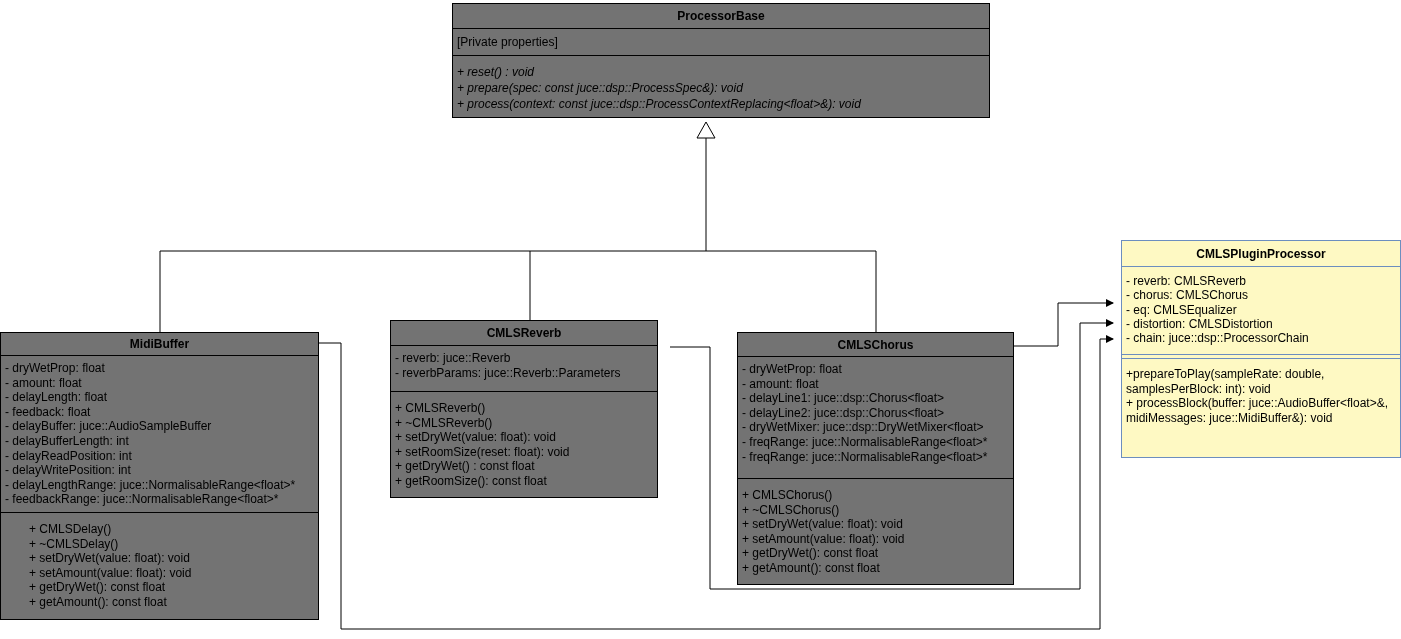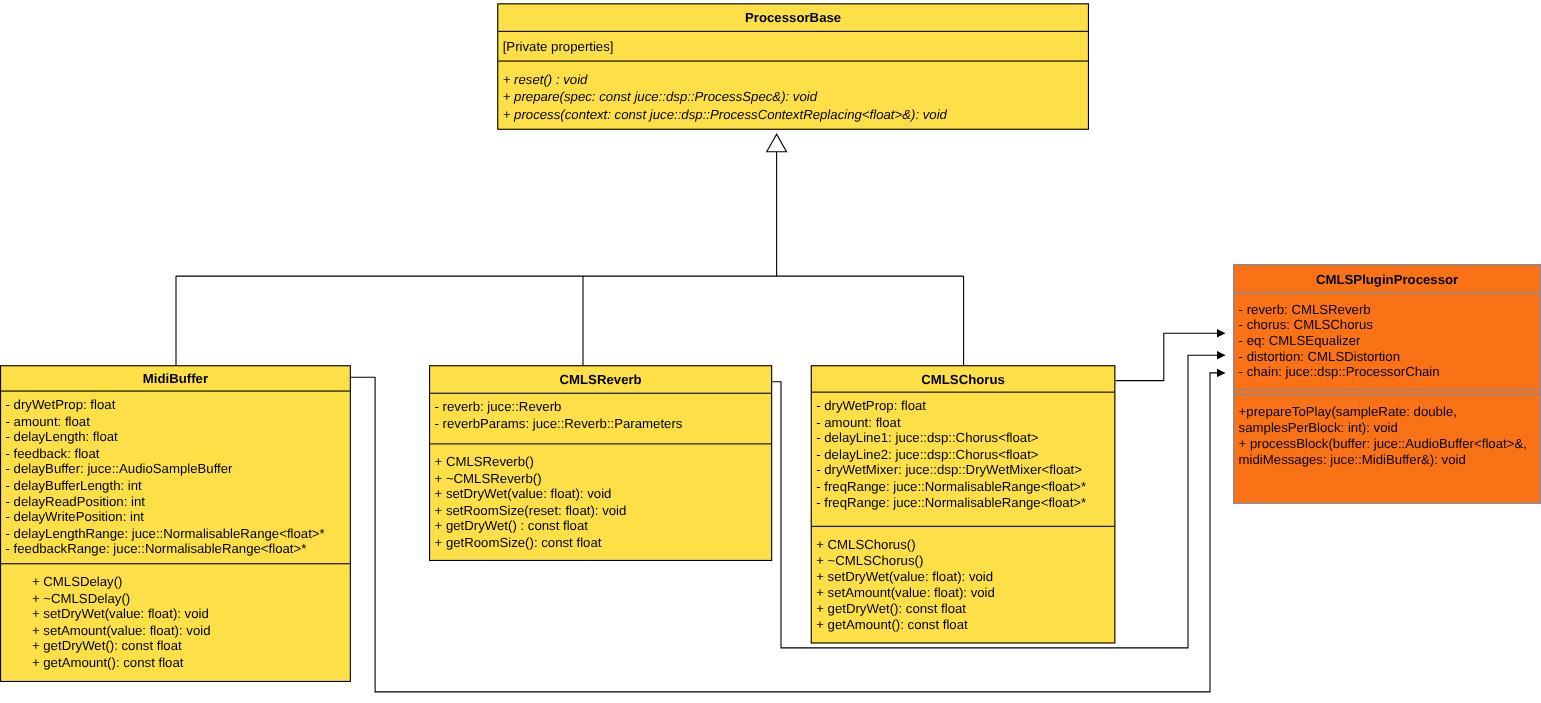--- a/index.html
+++ b/index.html
@@ -2,24 +2,24 @@
 <html><head>
 <meta charset="utf-8">
 <style>
   html,body{margin:0;padding:0;background:#fff;}
   #canvas{
     position:relative;width:1401px;height:639px;background:#ffffff;
     font-family:"Liberation Sans",sans-serif;color:#000;overflow:hidden;
   }
   #wires{position:absolute;left:0;top:0;width:1401px;height:639px;}
   .uml-box{
-    position:absolute;background:#fde047;border:1px solid #000;
+    position:absolute;background:#737373;border:1px solid #000;
     box-sizing:border-box;display:flex;flex-direction:column;
   }
-  .uml-box.blue{background:#f97316;border-color:#6c8ebf;justify-content:center;}
+  .uml-box.blue{background:#fef9c3;border-color:#6c8ebf;justify-content:center;}
   .uml-title{
     flex:0 0 auto;display:flex;align-items:center;justify-content:center;
     font-weight:bold;font-size:12px;border-bottom:1px solid #000;
   }
   .blue .uml-title{border-bottom-color:#6c8ebf;}
   .uml-sec{
     box-sizing:border-box;flex:0 0 auto;padding:5px 4px 0 4px;
     font-size:12px;line-height:14.6px;overflow:hidden;
   }
   .uml-sec.grow{flex:1 1 auto;}
@@ -89,21 +89,21 @@
     <div class="uml-sec grow" style="padding-top:9px;margin-left:24px;">
         <div class="member-line">+ CMLSDelay()</div>
         <div class="member-line">+ ~CMLSDelay()</div>
         <div class="member-line">+ setDryWet(value: float): void</div>
         <div class="member-line">+ setAmount(value: float): void</div>
         <div class="member-line">+ getDryWet(): const float</div>
         <div class="member-line">+ getAmount(): const float</div>
       </div>
   </div>
 
-  <div class="uml-box" style="left:390px;top:332px;width:312px;height:178px;">
+  <div class="uml-box" style="left:390px;top:320px;width:268px;height:178px;">
     <div class="uml-title" style="height:24px;">CMLSReverb</div>
     <div class="uml-sec sec-border" style="height:46px;">
         <div class="member-line">- reverb: juce::Reverb</div>
         <div class="member-line">- reverbParams: juce::Reverb::Parameters</div>
       </div>
     <div class="uml-sec grow" style="padding-top:9px;">
         <div class="member-line">+ CMLSReverb()</div>
         <div class="member-line">+ ~CMLSReverb()</div>
         <div class="member-line">+ setDryWet(value: float): void</div>
         <div class="member-line">+ setRoomSize(reset: float): void</div>

